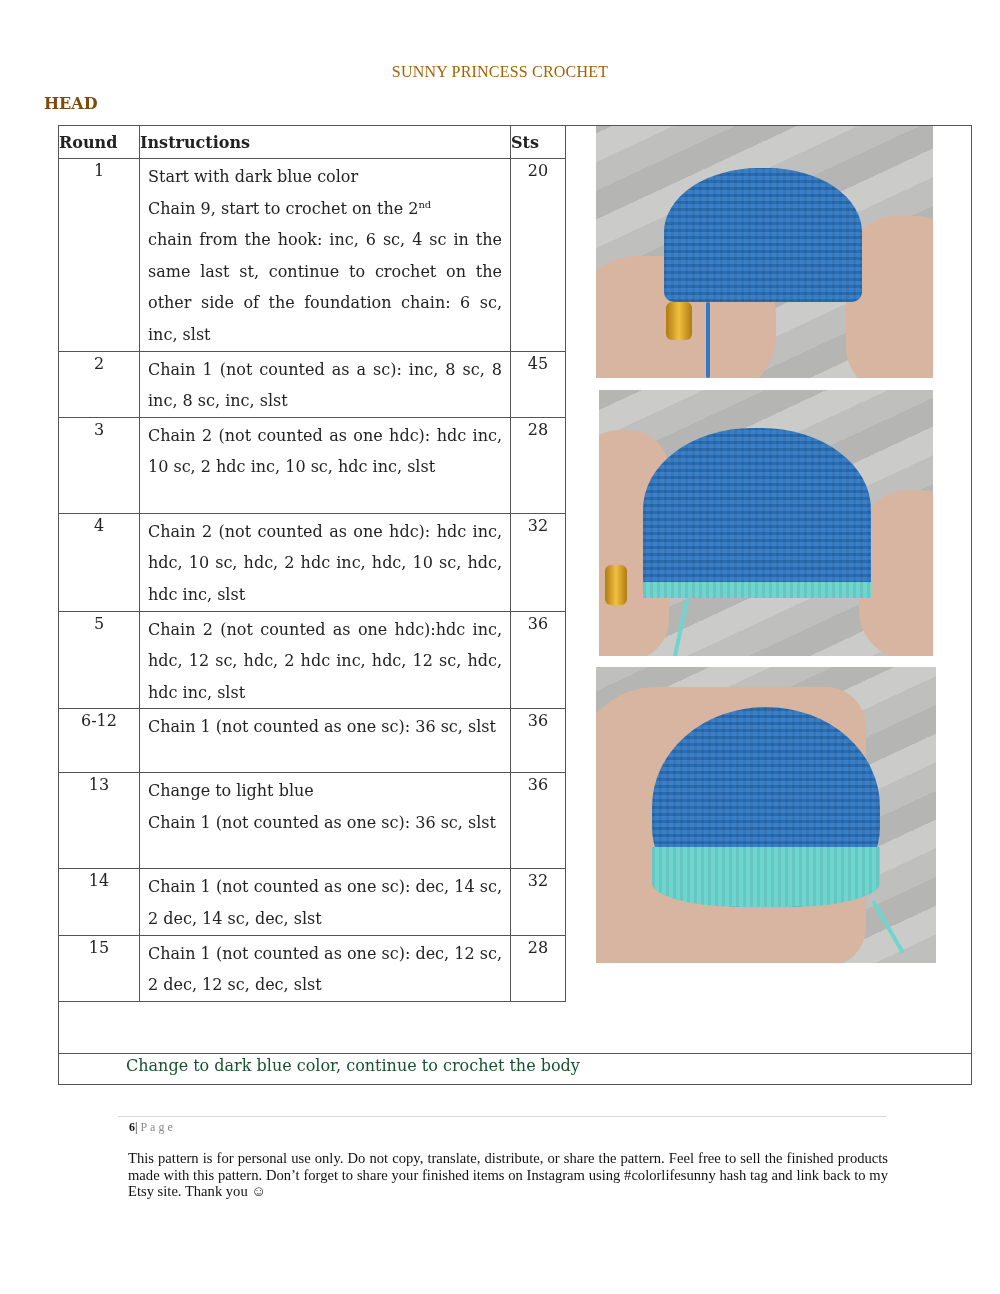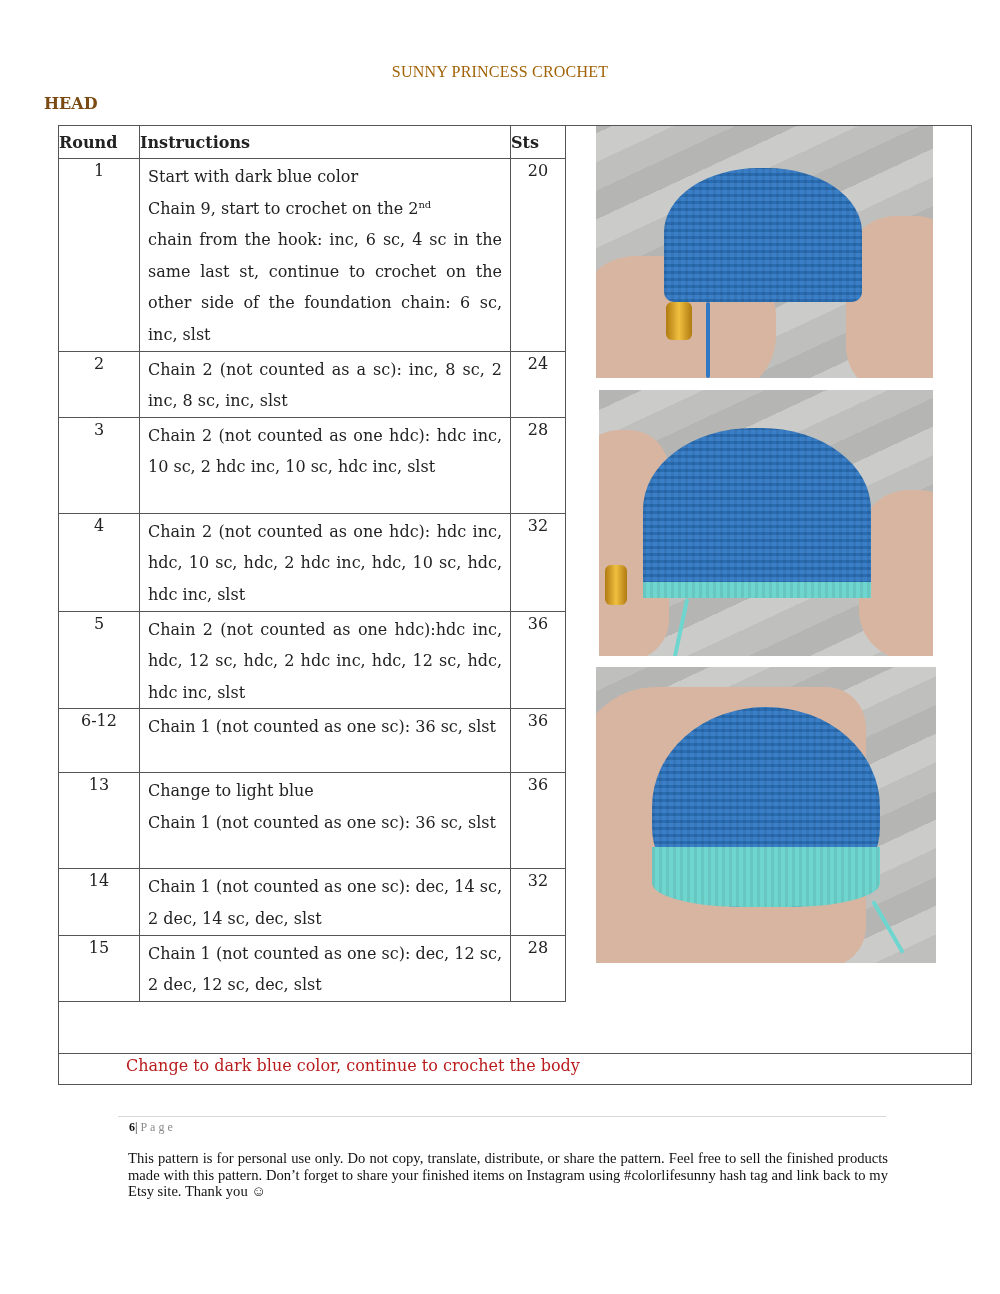--- a/index.html
+++ b/index.html
@@ -23,21 +23,21 @@
   table.pattern th, table.pattern td { border: 1.5px solid #555; vertical-align: top; }
   table.pattern th { font-weight: bold; height: 32px; padding: 0; text-align: left; vertical-align: middle; }
   td.round { width: 78px; text-align: center; padding-top: 2px; }
   td.instr { width: 354px; padding: 2px 8px 0 8px; line-height: 31.6px; text-align: justify; }
   td.sts { width: 52px; text-align: center; padding-top: 2px; }
   .instr-line { display: block; }
   sup { font-size: 10px; line-height: 0; }
   .footer-row {
     position: absolute; left: 58px; top: 1053px; width: 914px; height: 32px;
     border-top: 1.5px solid #555; box-sizing: border-box;
-    font-family: "DejaVu Serif", serif; font-size: 16px; color: #b91c1c; padding: 2px 0 0 68px;
+    font-family: "DejaVu Serif", serif; font-size: 16px; color: #14532d; padding: 2px 0 0 68px;
   }
   .photo { position: absolute; overflow: hidden; }
   .photo .bg { position: absolute; inset: 0;
     background: repeating-linear-gradient(-25deg, #bfbfbd 0 26px, #cbcbc9 26px 52px, #b5b5b3 52px 78px); }
   .hand { position: absolute; background: #d8b5a0; border-radius: 40px; }
   .knit { position: absolute; border-radius: 48% 48% 10px 10px;
     background:
       repeating-linear-gradient(0deg, rgba(0,0,0,0.10) 0 3px, rgba(255,255,255,0.05) 3px 7px),
       repeating-linear-gradient(90deg, rgba(0,0,0,0.08) 0 3px, rgba(255,255,255,0.0) 3px 7px),
       #2f78c4; }
@@ -76,22 +76,22 @@
       <td class="round">1</td>
       <td class="instr">
         <span class="instr-line">Start with dark blue color</span>
         <span class="instr-line"><span>Chain 9, start to crochet on the 2</span><sup>nd</sup></span>
         <span class="instr-line">chain from the hook: inc, 6 sc, 4 sc in the same last st, continue to crochet on the other side of the foundation chain: 6 sc, inc, slst</span>
       </td>
       <td class="sts">20</td>
     </tr>
     <tr style="height:64px">
       <td class="round">2</td>
-      <td class="instr">Chain 2 (not counted as a sc): inc, 8 sc, 2 inc, 8 sc, inc, slst</td>
-      <td class="sts">24</td>
+      <td class="instr">Chain 1 (not counted as a sc): inc, 8 sc, 8 inc, 8 sc, inc, slst</td>
+      <td class="sts">45</td>
     </tr>
     <tr style="height:96px">
       <td class="round">3</td>
       <td class="instr">Chain 2 (not counted as one hdc): hdc inc, 10 sc, 2 hdc inc, 10 sc, hdc inc, slst</td>
       <td class="sts">28</td>
     </tr>
     <tr style="height:96px">
       <td class="round">4</td>
       <td class="instr">Chain 2 (not counted as one hdc): hdc inc, hdc, 10 sc, hdc, 2 hdc inc, hdc, 10 sc, hdc, hdc inc, slst</td>
       <td class="sts">32</td>

